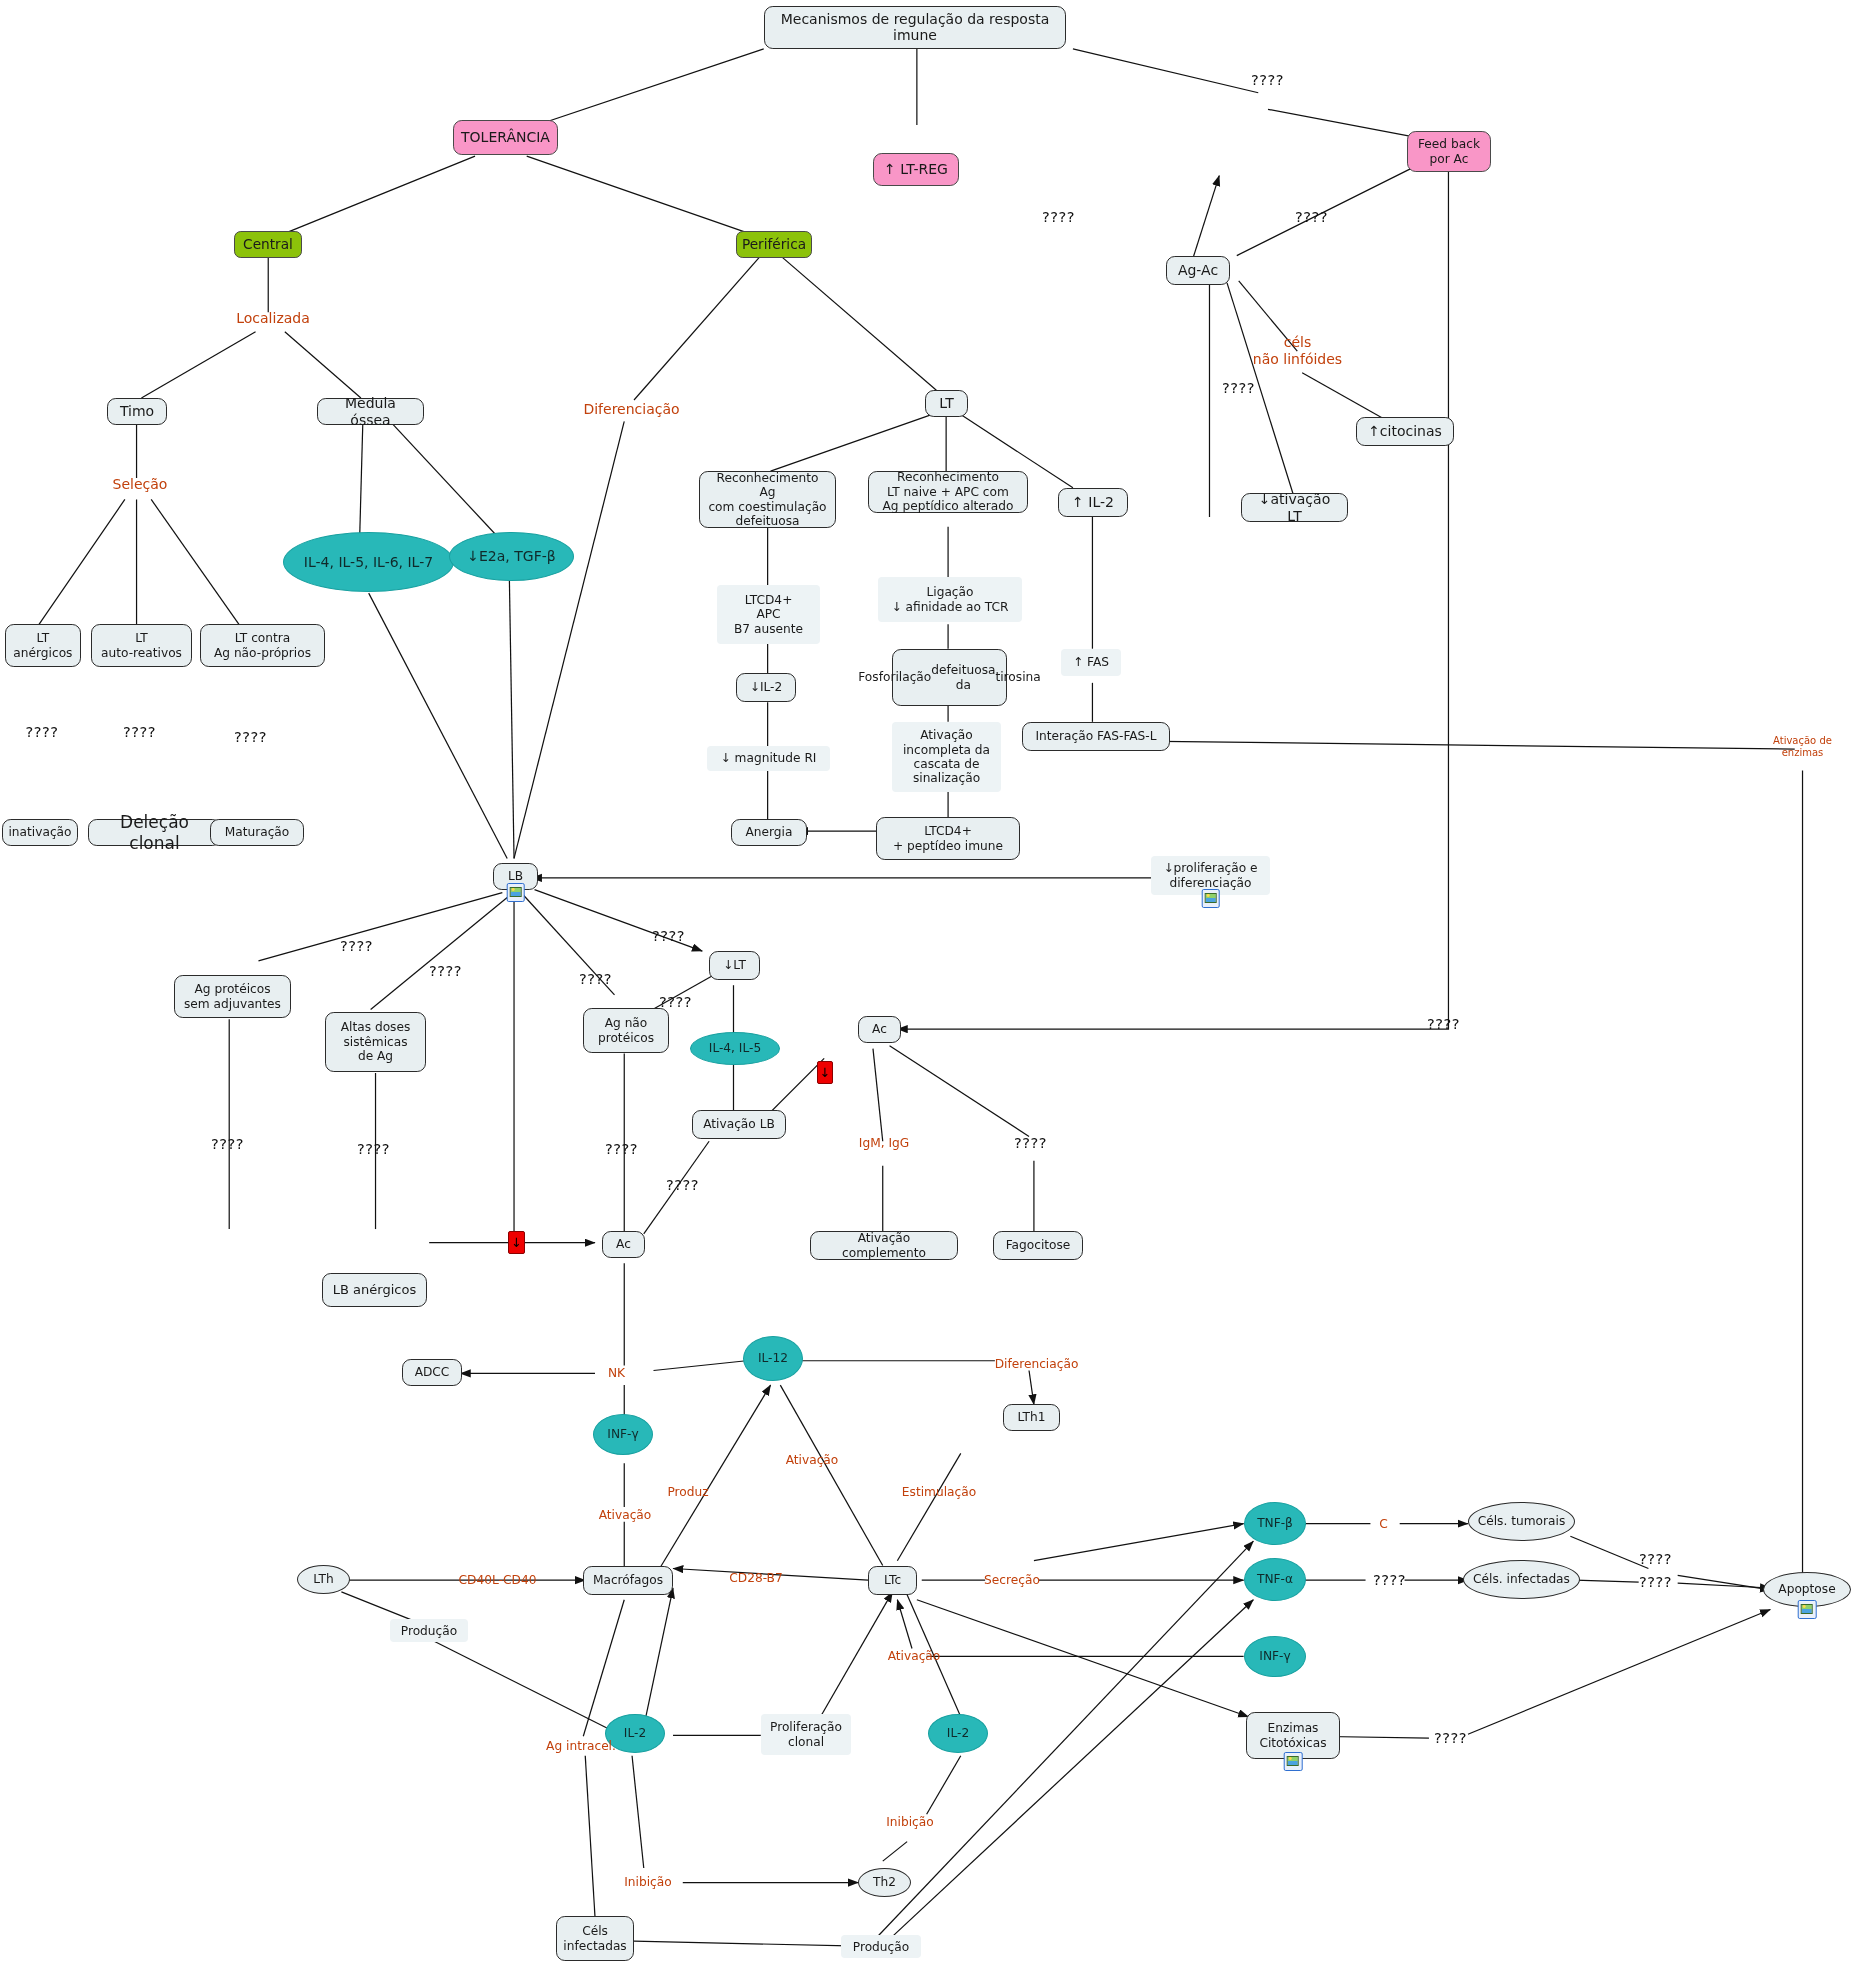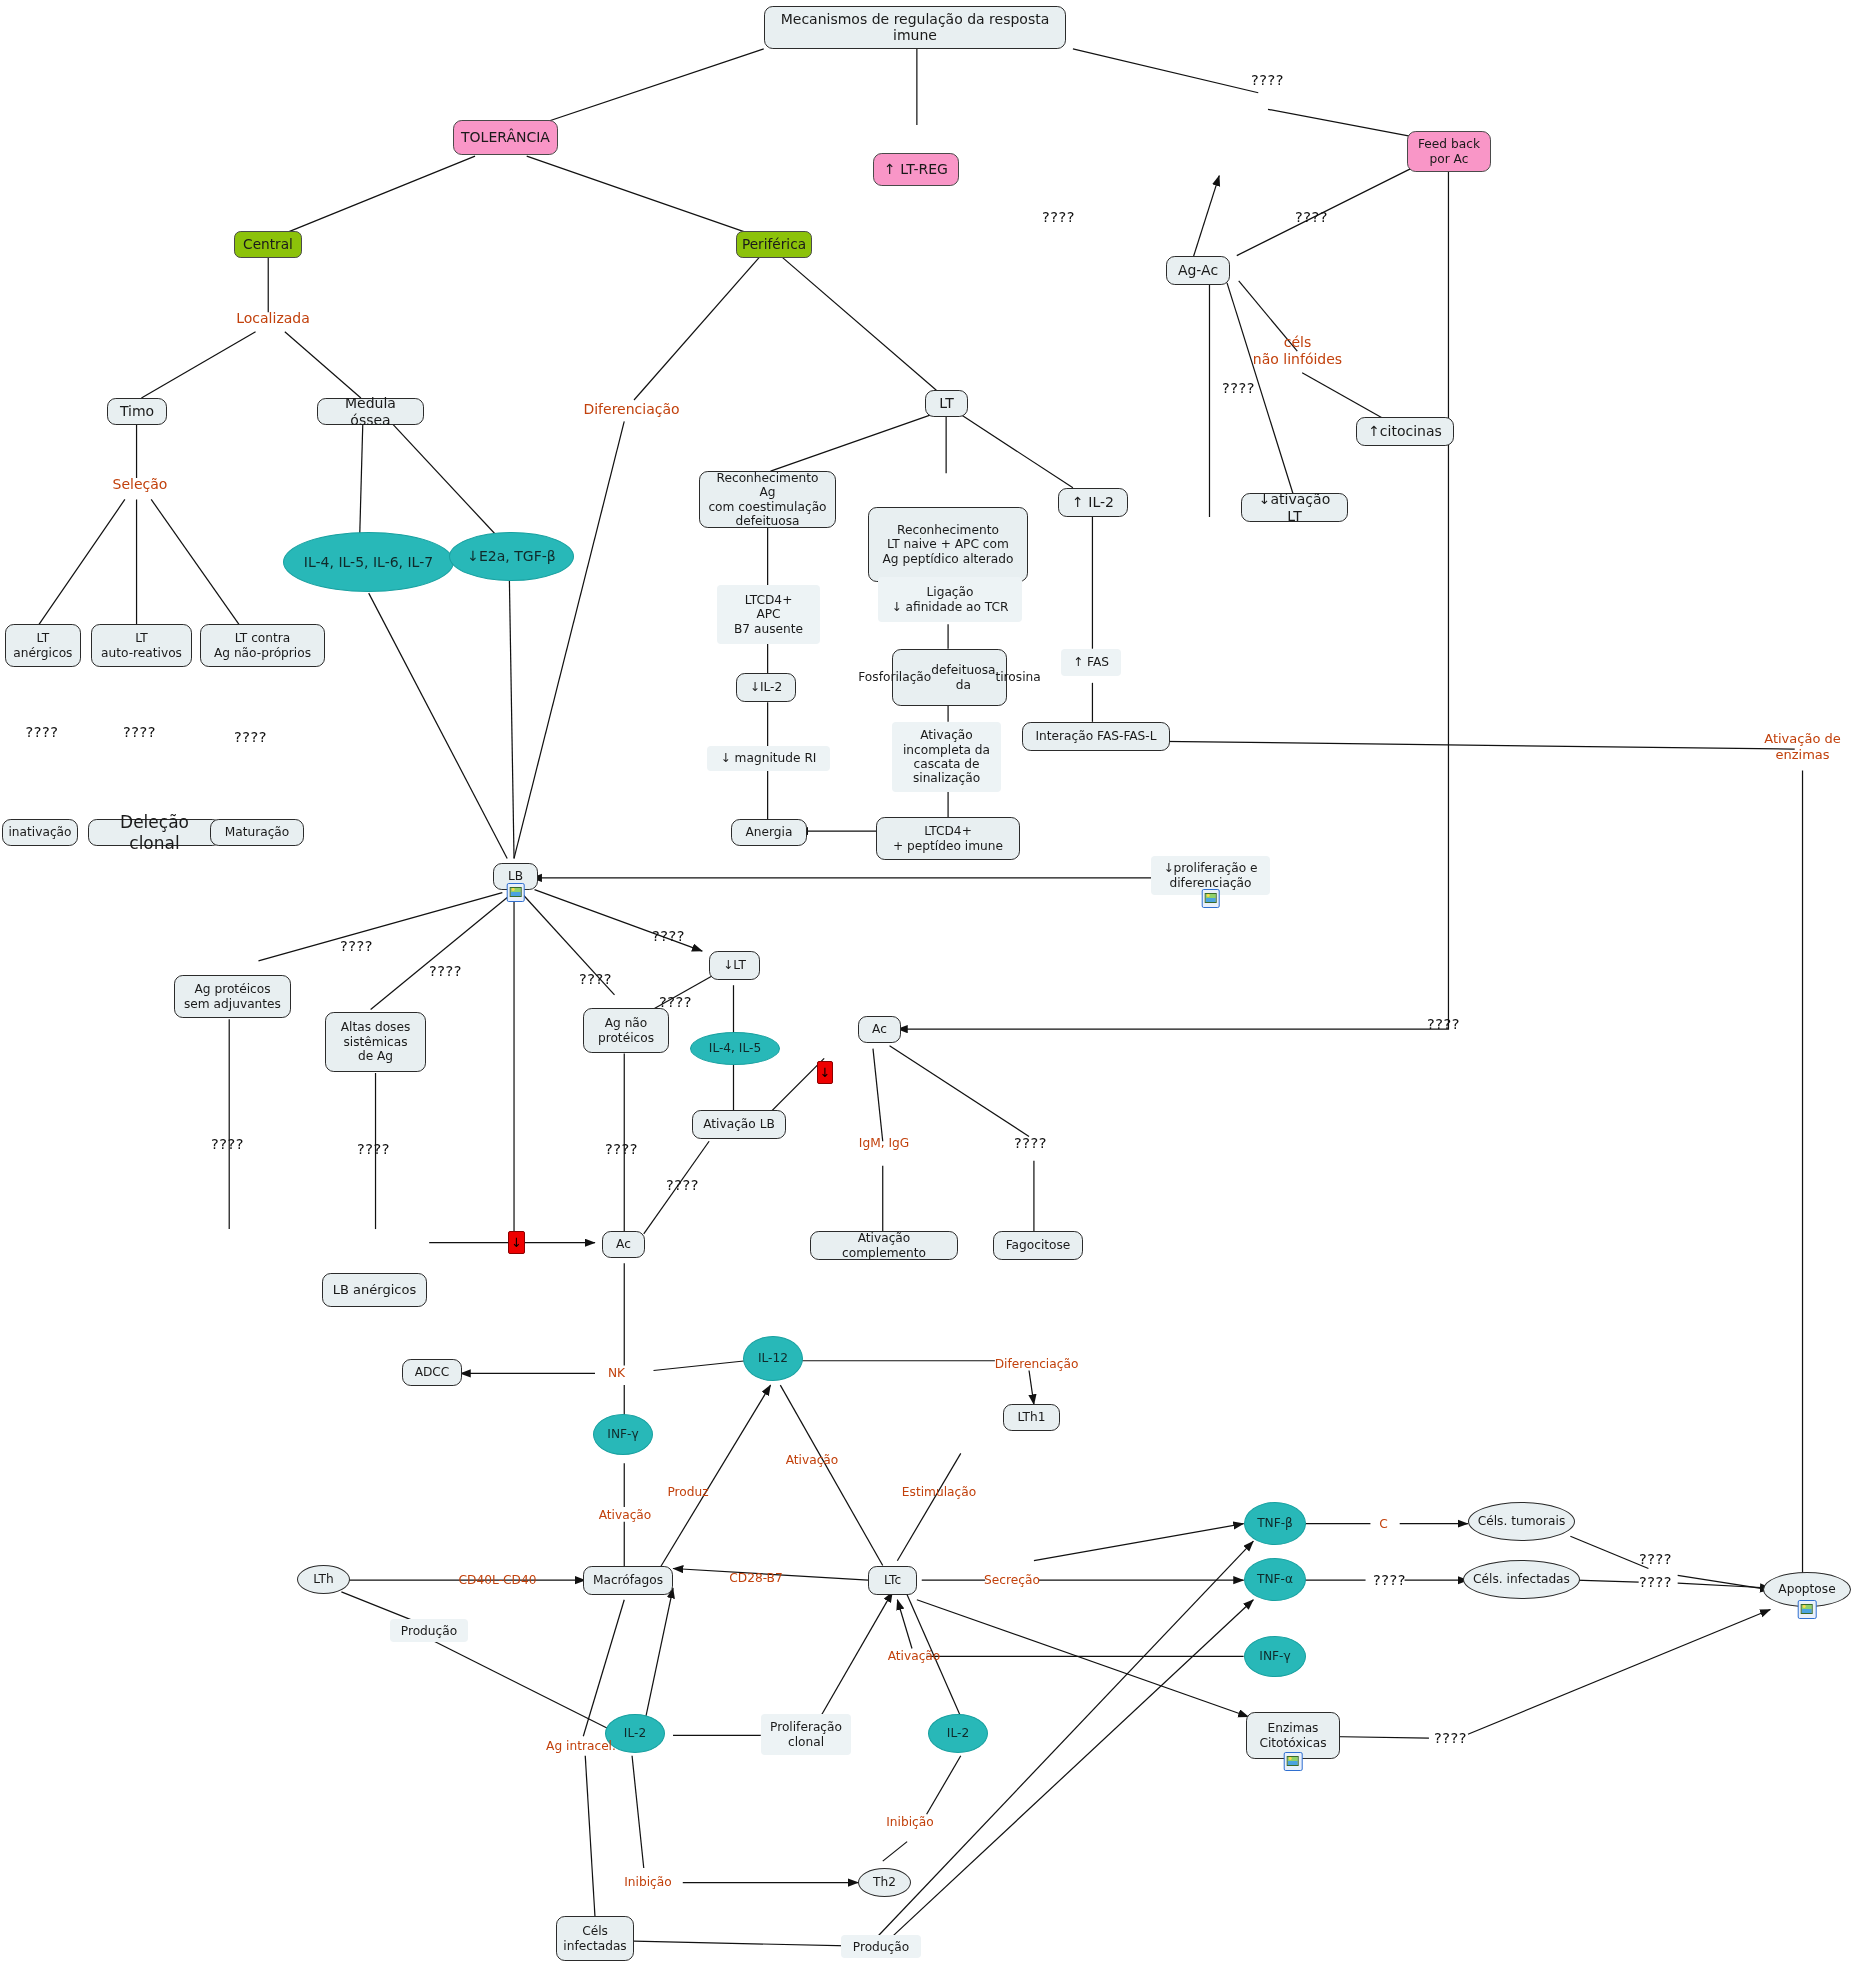--- a/index.html
+++ b/index.html
@@ -293,21 +293,21 @@
   <div class="node cyto" style="left:449px;top:532px;width:125px;height:49px;">
     <span>↓E2a, TGF-β</span>
   </div>
 
   <div class="node box" style="left:699px;top:471px;width:137px;height:57px;flex-direction:column;font-size:12.2px;">
     <span>Reconhecimento Ag</span>
     <span>com coestimulação</span>
     <span>defeituosa</span>
   </div>
 
-  <div class="node box" style="left:868px;top:471px;width:160px;height:75px;flex-direction:column;font-size:12.2px;margin-top:36px;">
+  <div class="node box" style="left:868px;top:471px;width:160px;height:42px;flex-direction:column;font-size:12.2px;">
     <span>Reconhecimento</span>
     <span>LT naive + APC com</span>
     <span>Ag peptídico alterado</span>
   </div>
 
   <div class="node box" style="left:1058px;top:488px;width:70px;height:29px;">
     <span>↑ IL-2</span>
   </div>
 
   <div class="node box" style="left:1241px;top:493px;width:107px;height:29px;">
@@ -384,21 +384,21 @@
     <span>Ativação</span>
     <span>incompleta da</span>
     <span>cascata de</span>
     <span>sinalização</span>
   </div>
 
   <div class="node box" style="left:1022px;top:722px;width:148px;height:29px;font-size:12.2px;">
     <span>Interação FAS-FAS-L</span>
   </div>
 
-  <div class="node bare" style="left:1751px;top:727px;width:103px;height:39px;flex-direction:column;font-size:13px;">
+  <div class="node bare" style="left:1751px;top:727px;width:103px;height:39px;flex-direction:column;font-size:10px;">
     <span>Ativação de</span>
     <span>enzimas</span>
   </div>
 
   <div class="node box" style="left:731px;top:819px;width:76px;height:27px;font-size:12.2px;">
     <span>Anergia</span>
   </div>
 
   <div class="node box" style="left:876px;top:817px;width:144px;height:43px;flex-direction:column;font-size:12.2px;">
     <span>LTCD4+</span>

